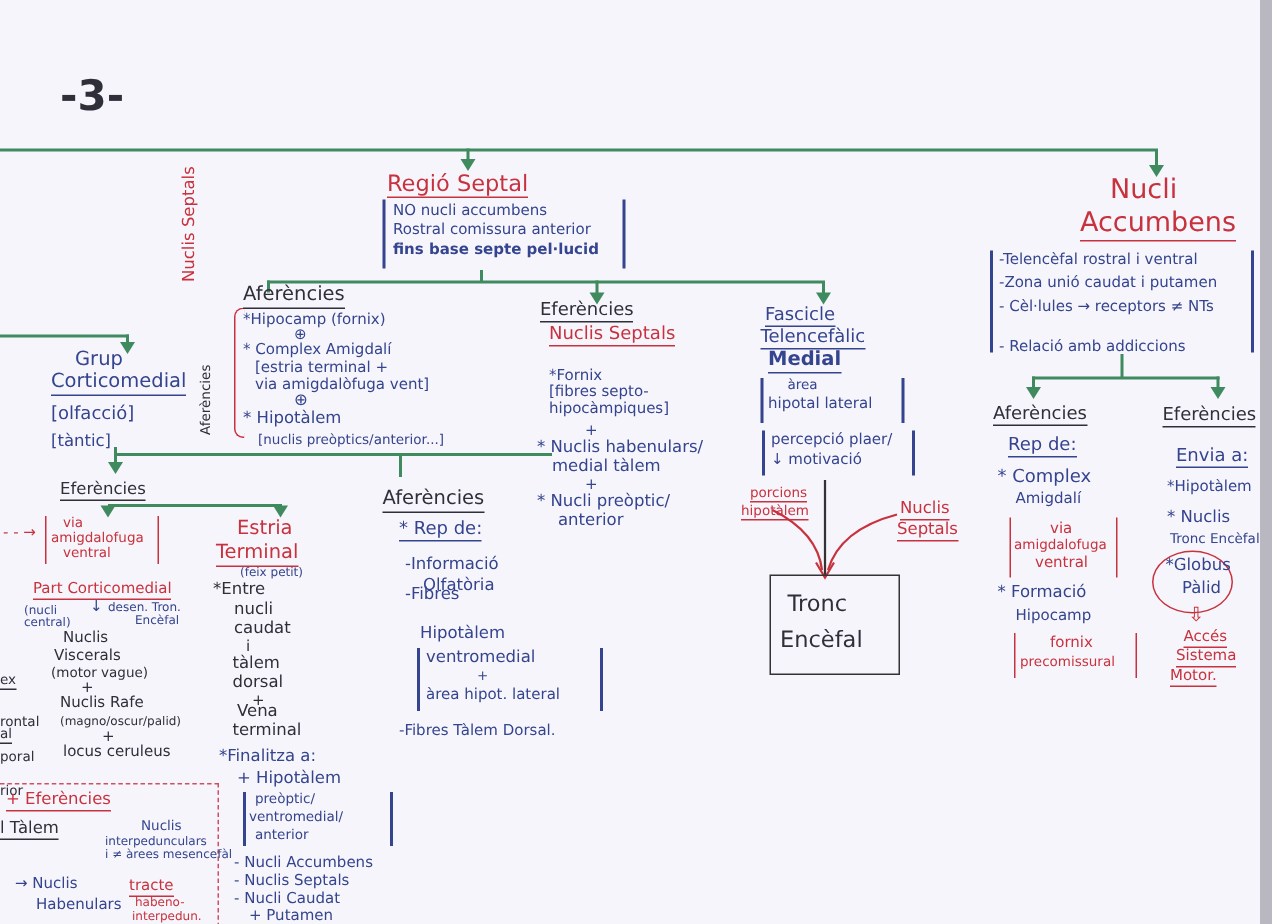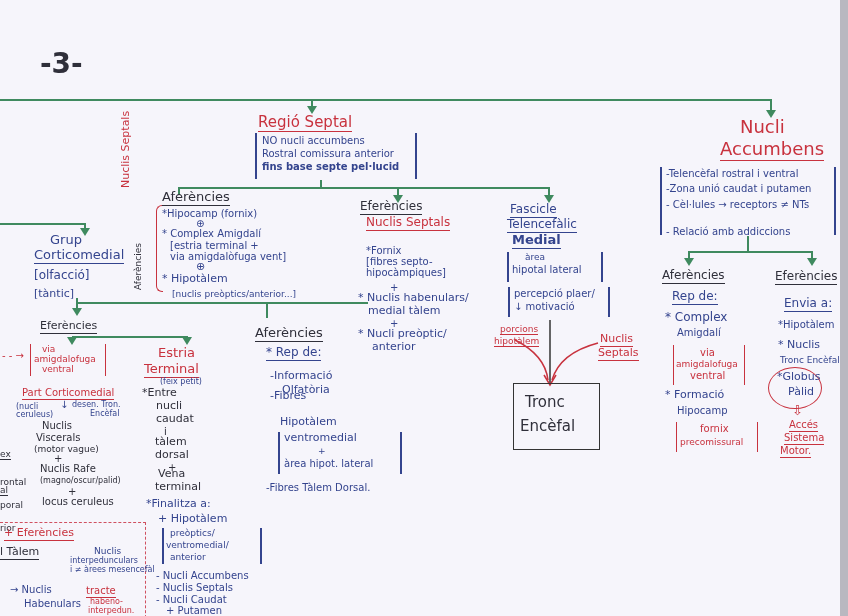--- a/index.html
+++ b/index.html
@@ -156,21 +156,21 @@
 <div class="arrow" style="left:67px;top:337px;"></div>
 <div class="arrow" style="left:182px;top:337px;"></div>
 <div class="brk-red" style="left:30px;top:344px;width:74px;height:32px;border-top:none;border-bottom:none;"></div>
 <div class="t red s9" style="left:42px;top:344px;">via</div>
 <div class="t red s9" style="left:34px;top:354px;">amigdalofuga</div>
 <div class="t red s9" style="left:42px;top:364px;">ventral</div>
 <div class="t red s10" style="left:2px;top:350px;">- - →</div>
 
 <div class="t red s10 u" style="left:22px;top:387px;">Part Corticomedial</div>
 <div class="t blue s8" style="left:16px;top:402px;font-size:8px;text-align:center;">(nucli</div>
-<div class="t blue s8" style="left:16px;top:410px;font-size:8px;">ceruleus)</div>
+<div class="t blue s8" style="left:16px;top:410px;font-size:8px;">central)</div>
 <div class="t blue s10" style="left:60px;top:399px;">↓</div>
 <div class="t blue" style="left:72px;top:400px;font-size:8px;">desen. Tron.</div>
 <div class="t blue" style="left:90px;top:409px;font-size:8px;">Encèfal</div>
 <div class="t dark s10" style="left:42px;top:420px;">Nuclis</div>
 <div class="t dark s10" style="left:36px;top:432px;">Viscerals</div>
 <div class="t dark s9" style="left:34px;top:444px;">(motor vague)</div>
 <div class="t dark s10" style="left:54px;top:453px;">+</div>
 <div class="t dark s10" style="left:40px;top:463px;">Nuclis Rafe</div>
 <div class="t dark" style="left:40px;top:476px;font-size:8px;">(magno/oscur/palid)</div>
 <div class="t dark s10" style="left:68px;top:486px;">+</div>
@@ -202,21 +202,21 @@
 <div class="t dark s11" style="left:156px;top:413px;">caudat</div>
 <div class="t dark s10" style="left:164px;top:426px;">i</div>
 <div class="t dark s11" style="left:155px;top:436px;">tàlem</div>
 <div class="t dark s11" style="left:155px;top:449px;">dorsal</div>
 <div class="t dark s10" style="left:168px;top:462px;">+</div>
 <div class="t dark s11" style="left:158px;top:468px;">Vena</div>
 <div class="t dark s11" style="left:155px;top:481px;">terminal</div>
 <div class="t blue s11" style="left:146px;top:498px;">*Finalitza a:</div>
 <div class="t blue s11" style="left:158px;top:513px;">+ Hipotàlem</div>
 <div class="brk" style="left:162px;top:528px;width:96px;height:36px;border-top:none;border-bottom:none;"></div>
-<div class="t blue s9" style="left:170px;top:528px;">preòptics/</div>
+<div class="t blue s9" style="left:170px;top:528px;">preòptic/</div>
 <div class="t blue s9" style="left:166px;top:540px;">ventromedial/</div>
 <div class="t blue s9" style="left:170px;top:552px;">anterior</div>
 <div class="t blue s10" style="left:156px;top:570px;">- Nucli Accumbens</div>
 <div class="t blue s10" style="left:156px;top:582px;">- Nuclis Septals</div>
 <div class="t blue s10" style="left:156px;top:594px;">- Nucli Caudat</div>
 <div class="t blue s10" style="left:166px;top:605px;">+ Putamen</div>
 
 <div class="t dark s13 u" style="left:255px;top:326px;">Aferències</div>
 <div class="t blue s12 u" style="left:266px;top:346px;">* Rep de:</div>
 <div class="t blue s11" style="left:270px;top:370px;">-Informació</div>

